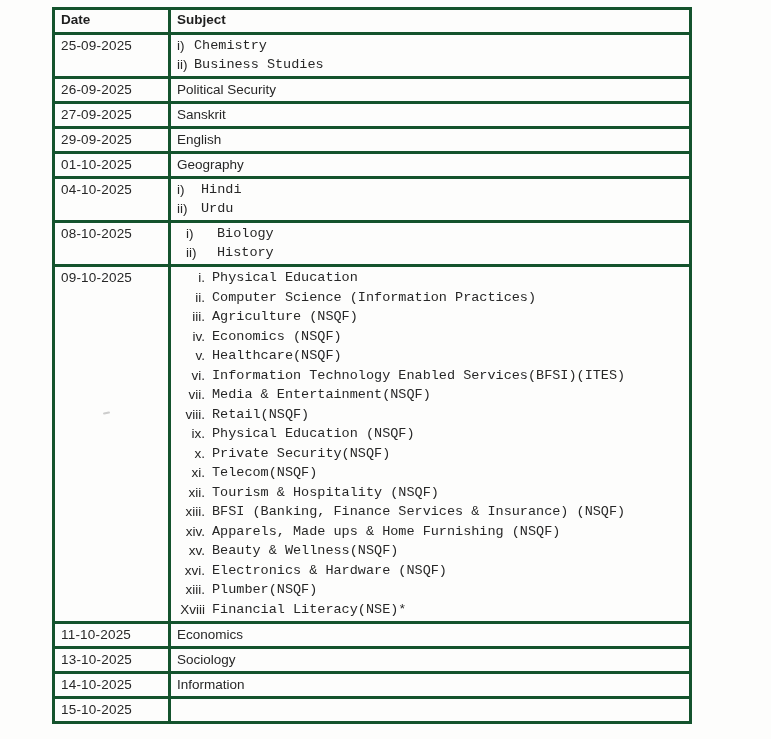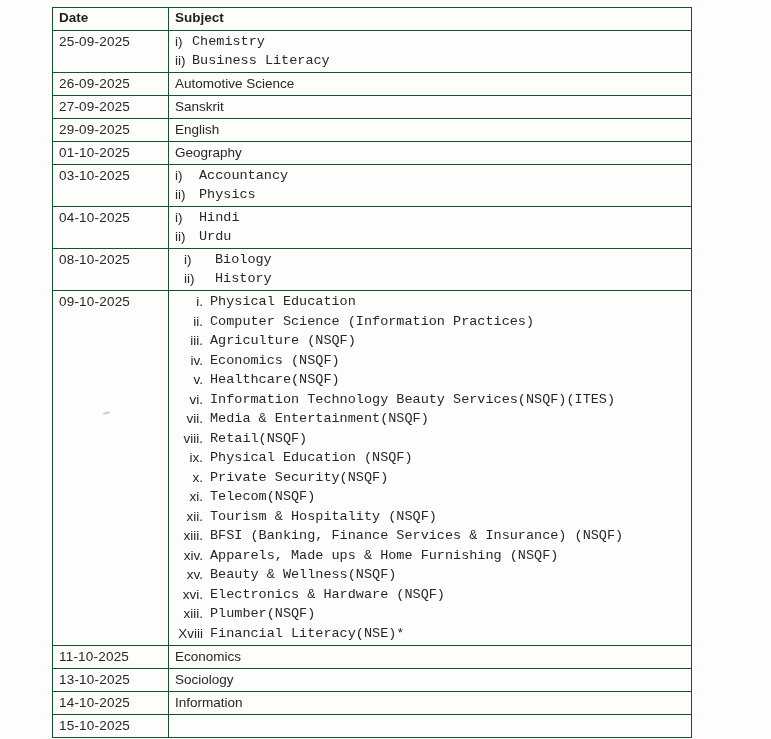--- a/index.html
+++ b/index.html
@@ -21,21 +21,21 @@
   table.timetable {
     border-collapse: collapse;
     table-layout: fixed;
     width: 100%;
     color: #272727;
     font-size: 13.5px;
     border: 1.5px solid #474747;
   }
   col.date-col { width: 116px; }
   th, td {
-    border: 1px solid #14532d;
+    border: 3px solid #14532d;
     vertical-align: top;
     text-align: left;
     padding: 1px 6px 2px 6px;
     line-height: 19px;
   }
   th {
     font-weight: bold;
     color: #1f1f1f;
     height: 19px;
     line-height: 18px;
@@ -90,59 +90,46 @@
     <tbody>
         <tr>
           <td class="date-cell">25-09-2025</td>
           <td class="subject-cell v1">
             <div class="line">
               <span class="num">i)</span>
               <span class="txt">Chemistry</span>
             </div>
             <div class="line">
               <span class="num">ii)</span>
-              <span class="txt">Business Literacy</span>
+              <span class="txt">Business Studies</span>
             </div>
           </td>
         </tr>
         <tr>
           <td class="date-cell">26-09-2025</td>
           <td class="subject-cell">
-            <div class="line">Automotive Science</div>
+            <div class="line">Political Security</div>
           </td>
         </tr>
         <tr>
           <td class="date-cell">27-09-2025</td>
           <td class="subject-cell">
             <div class="line">Sanskrit</div>
           </td>
         </tr>
         <tr>
           <td class="date-cell">29-09-2025</td>
           <td class="subject-cell">
             <div class="line">English</div>
           </td>
         </tr>
         <tr>
           <td class="date-cell">01-10-2025</td>
           <td class="subject-cell">
             <div class="line">Geography</div>
-          </td>
-        </tr>
-        <tr>
-          <td class="date-cell">03-10-2025</td>
-          <td class="subject-cell v2">
-            <div class="line">
-              <span class="num">i)</span>
-              <span class="txt">Accountancy</span>
-            </div>
-            <div class="line">
-              <span class="num">ii)</span>
-              <span class="txt">Physics</span>
-            </div>
           </td>
         </tr>
         <tr>
           <td class="date-cell">04-10-2025</td>
           <td class="subject-cell v2">
             <div class="line">
               <span class="num">i)</span>
               <span class="txt">Hindi</span>
             </div>
             <div class="line">
@@ -182,21 +169,21 @@
             <div class="line">
               <span class="num">iv.</span>
               <span class="txt">Economics (NSQF)</span>
             </div>
             <div class="line">
               <span class="num">v.</span>
               <span class="txt">Healthcare(NSQF)</span>
             </div>
             <div class="line">
               <span class="num">vi.</span>
-              <span class="txt">Information Technology Beauty Services(NSQF)(ITES)</span>
+              <span class="txt">Information Technology Enabled Services(BFSI)(ITES)</span>
             </div>
             <div class="line">
               <span class="num">vii.</span>
               <span class="txt">Media &amp; Entertainment(NSQF)</span>
             </div>
             <div class="line">
               <span class="num">viii.</span>
               <span class="txt">Retail(NSQF)</span>
             </div>
             <div class="line">

